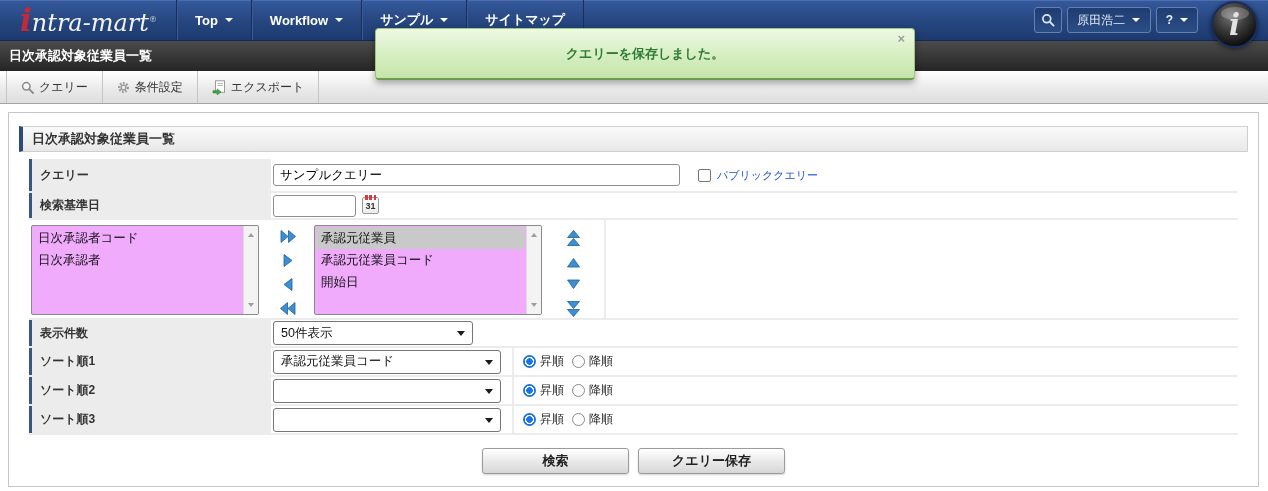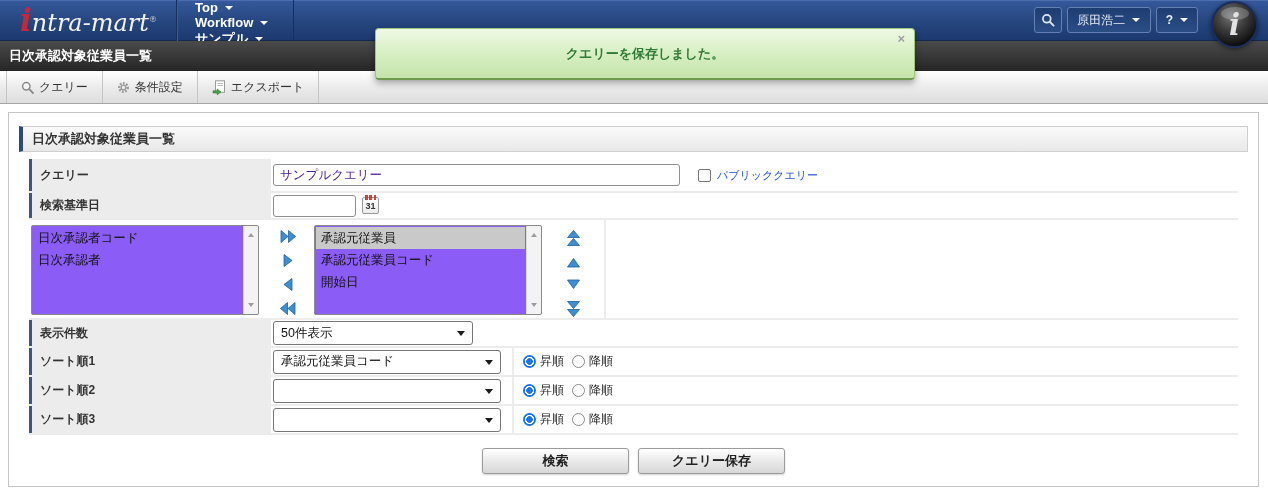--- a/index.html
+++ b/index.html
@@ -9,21 +9,21 @@
 
   
   .navbar { position:absolute; top:0; left:0; right:0; height:41px;
             background:linear-gradient(#35599c,#26467f 55%,#1c3a70);
             border-bottom:1px solid #142a50; box-shadow:inset 0 1px 0 #4a6eae;
             display:flex; align-items:center; }
   .logo { font-family:"DejaVu Serif",serif; font-style:italic; color:#f2f2f2;
           font-size:24px; margin-left:20px; width:148px; white-space:nowrap; cursor:pointer; }
   .logo .logo-i { color:#c22a3c; font-weight:bold; font-size:31px; }
   .logo sup { font-size:8px; color:#ddd; }
-  .nav-menu { display:flex; height:100%; margin-left:8px; border-right:1px solid #182f5c;flex-direction:column; }
+  .nav-menu { display:flex; height:100%; margin-left:8px; border-right:1px solid #182f5c; }
   .nav-item { display:flex; align-items:center; padding:0 18px; color:#fff; font-weight:bold;
               font-size:13px; border-left:1px solid #182f5c; box-shadow:inset 1px 0 0 #3b5b99;
               cursor:pointer; white-space:nowrap; }
   .caret { width:0; height:0; border:4px solid transparent; border-top:4px solid #fff;
            margin-left:7px; margin-top:4px; }
   .nav-right { position:absolute; right:70px; top:7px; display:flex; gap:5px; align-items:center; }
   .nav-box { height:26px; background:linear-gradient(#1e3d72,#2b4d86);
              border:1px solid #647fb2; border-radius:3px; display:flex; align-items:center;
              justify-content:center; color:#e9eef7; font-size:12px; cursor:pointer; }
   .nav-box.search { width:28px; }
@@ -69,38 +69,38 @@
            font-size:13px; font-weight:bold; color:#333; }
   .form { position:absolute; left:20px; right:20px; top:46px; }
   .frow { display:flex; border-bottom:2px solid #ececec; background:#fff; }
   .h34{height:34px} .h27{height:27px} .h100{height:100px} .h28{height:28px} .h29{height:29px}
   .flabel { width:242px; flex:none; background:#ececec; border-left:3px solid #3a5684;
             display:flex; align-items:center; padding-left:8px; font-weight:bold;
             font-size:12px; color:#333; }
   .flabel.top { align-items:flex-start; padding-top:6px; }
   .fvalue { flex:1; margin-left:2px; display:flex; align-items:center; position:relative; background:#fff; }
   .tinput { height:22px; border:1px solid #8f8f8f; border-radius:3px; padding:0 6px;
-            font-size:12.5px; font-family:inherit; color:#4c1d95; background:#fff; }
+            font-size:12.5px; font-family:inherit; color:#000000; background:#fff; }
   .w407{width:407px} .w83{width:83px}
   .cb { width:13px; height:13px; border:1px solid #767676; border-radius:2px; background:#fff;
         margin:0 6px 0 18px; flex:none; cursor:pointer; }
   .cb-label { font-size:11px; color:#1d4ed8; cursor:pointer; }
   .cal { width:17px; height:17px; margin-left:6px; position:relative; border:1px solid #9a9a9a;
          border-radius:2px; background:linear-gradient(#fff,#ececec);
          font:bold 9px/1 "Liberation Sans",sans-serif; color:#333; display:flex;
          align-items:flex-end; justify-content:center; padding-bottom:2px; cursor:pointer; }
   .cal::before { content:""; position:absolute; top:-3px; left:2px; width:2.5px; height:5px;
          background:#d43c3c; box-shadow:4px 0 0 #d43c3c; }
   .cal::after  { content:""; position:absolute; top:-3px; right:6px; width:2.5px; height:5px;
          background:#d43c3c; box-shadow:4px 0 0 #d43c3c; }
 
   
   .transfer { display:flex; align-items:flex-start; padding-top:5px; }
   .listbox { width:228px; height:90px; border:1px solid #8a8a8a; border-radius:2px;
-             background:#8b5cf6; position:relative; overflow:hidden; cursor:pointer; }
+             background:#f0abfc; position:relative; overflow:hidden; cursor:pointer; }
   .lb-items { position:absolute; top:1px; left:1px; right:16px; }
   .lb-item { height:22px; line-height:22px; font-size:12.5px; padding-left:5px; color:#111; }
   .lb-item.selected { background:#c9c9c9; }
   .lb-scroll { position:absolute; top:0; right:0; bottom:0; width:15px; background:#f3f3f3;
                border-left:1px solid #dcdcdc; display:flex; flex-direction:column;
                justify-content:space-between; align-items:center; padding:4px 0; }
   .sb-up { width:0; height:0; border:3.5px solid transparent; border-bottom:4.5px solid #9c9c9c; cursor:pointer; }
   .sb-down { width:0; height:0; border:3.5px solid transparent; border-top:4.5px solid #9c9c9c; cursor:pointer; }
   .tcol { display:flex; flex-direction:column; gap:11px; padding-top:5px; width:30px;
           align-items:center; flex:none; }

